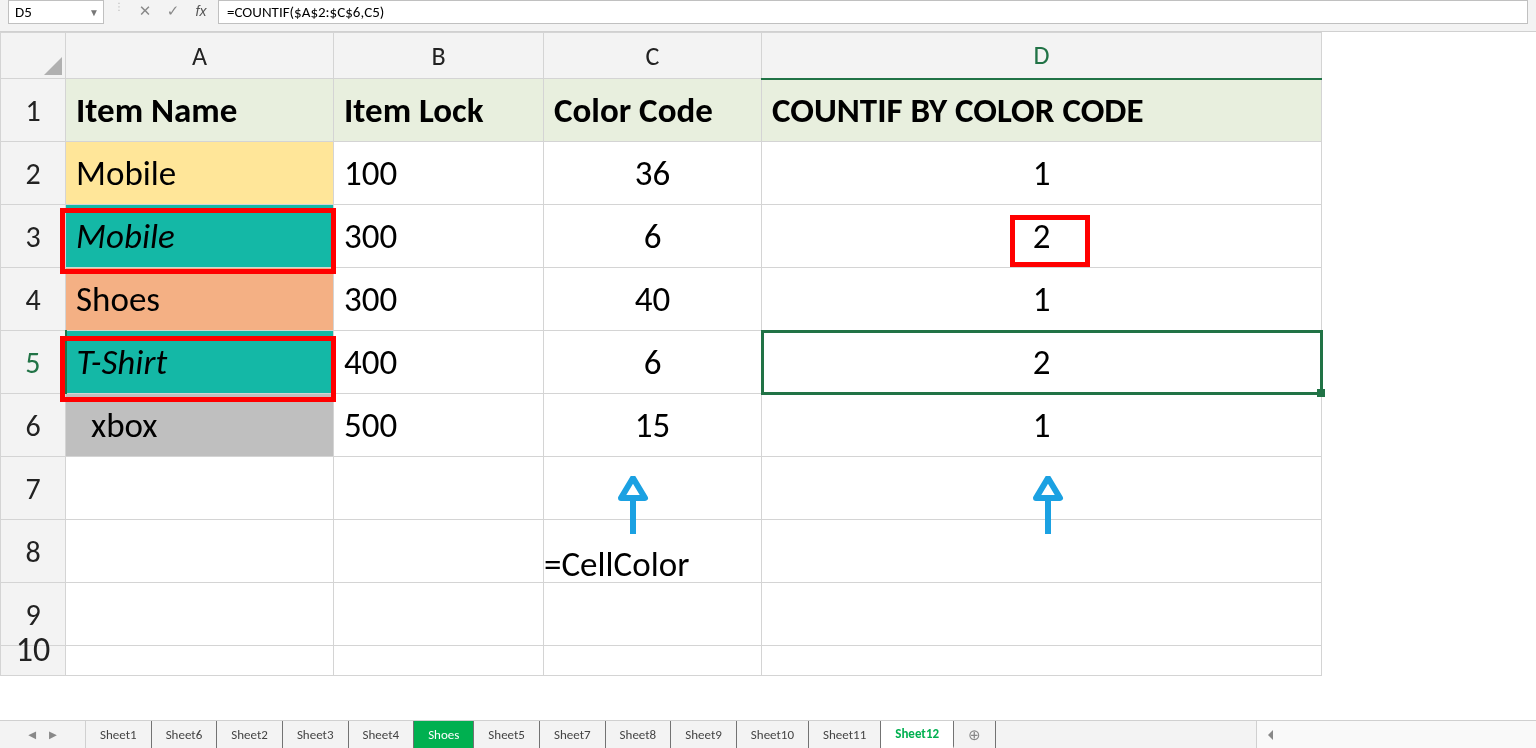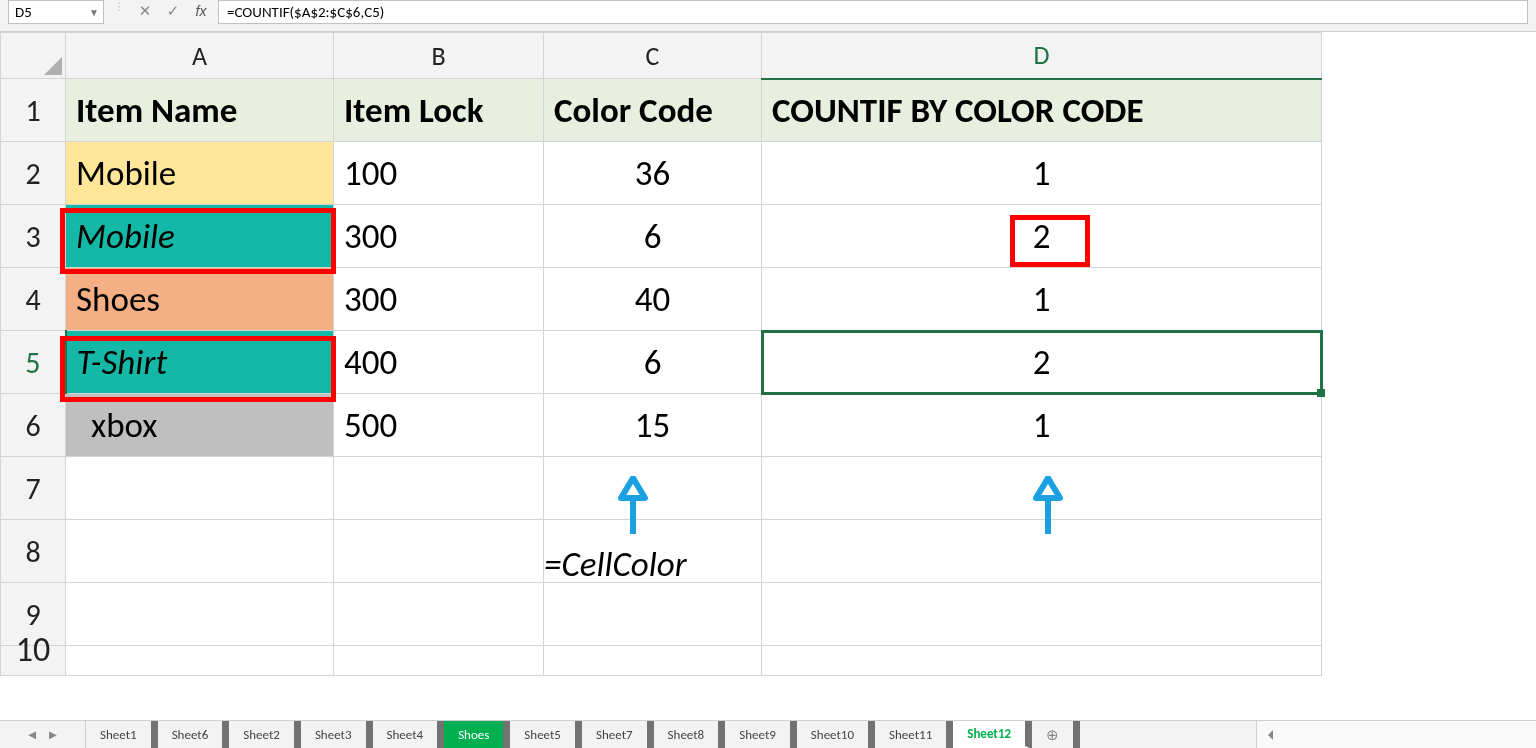--- a/index.html
+++ b/index.html
@@ -151,21 +151,20 @@
     .arrow {
       position: absolute;
       pointer-events: none;
     }
     .note-formula {
       position: absolute;
       font-family: Calibri, sans-serif;
       font-size: 35px;
       color: #000;
       pointer-events:none;
-      font-style:italic;
     }
     .note-tip {
       position: absolute;
       font-family: "Comic Sans MS", cursive, sans-serif;
       font-weight: bold;
       font-size: 25px;
       color: #1ba1e2;
       pointer-events:none;
     }
     .note-tip .dollar { color: #ff0000; }
@@ -184,21 +183,21 @@
     .tabstrip .nav {
       width: 86px;
       display:flex; align-items:center; justify-content:center;
       gap:8px; color:#888;
       border-right:1px solid #d0d0d0;
     }
     .tab {
       padding: 0 14px;
       display: flex;
       align-items: center;
-      border-right: 7px solid #737373;
+      border-right: 1px solid #737373;
       background: #f3f3f3;
       color: #444;
       text-align: right;
     }
     .tab.shoes {
       background: #00b050;
       color: #fff;
     }
     .tab.active {
       background: #fff;

